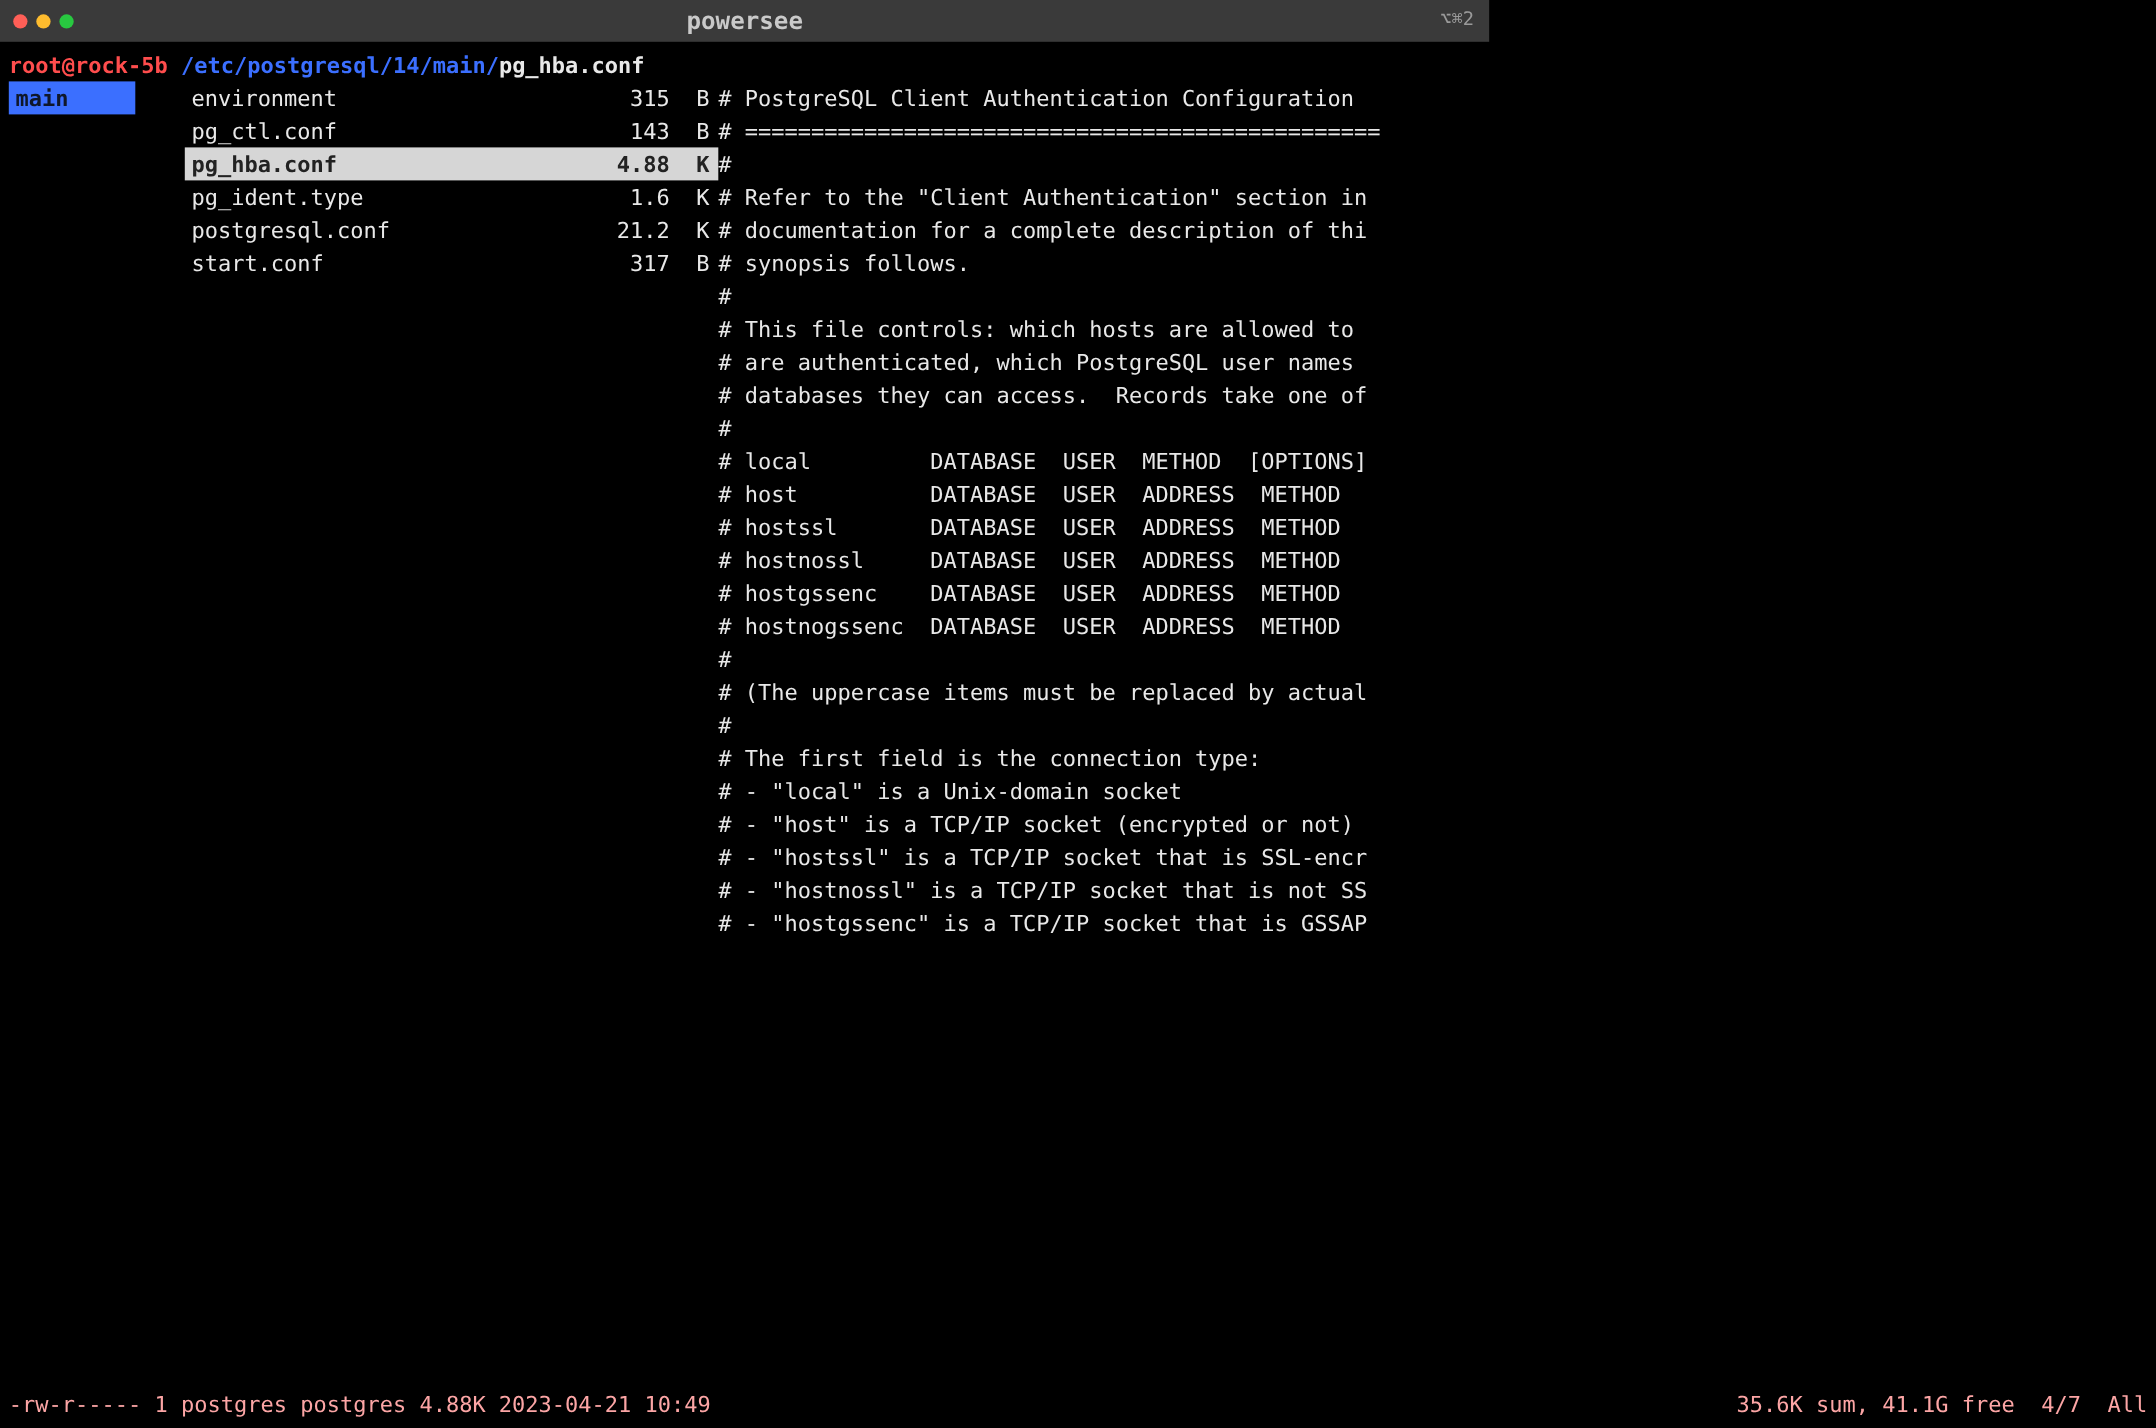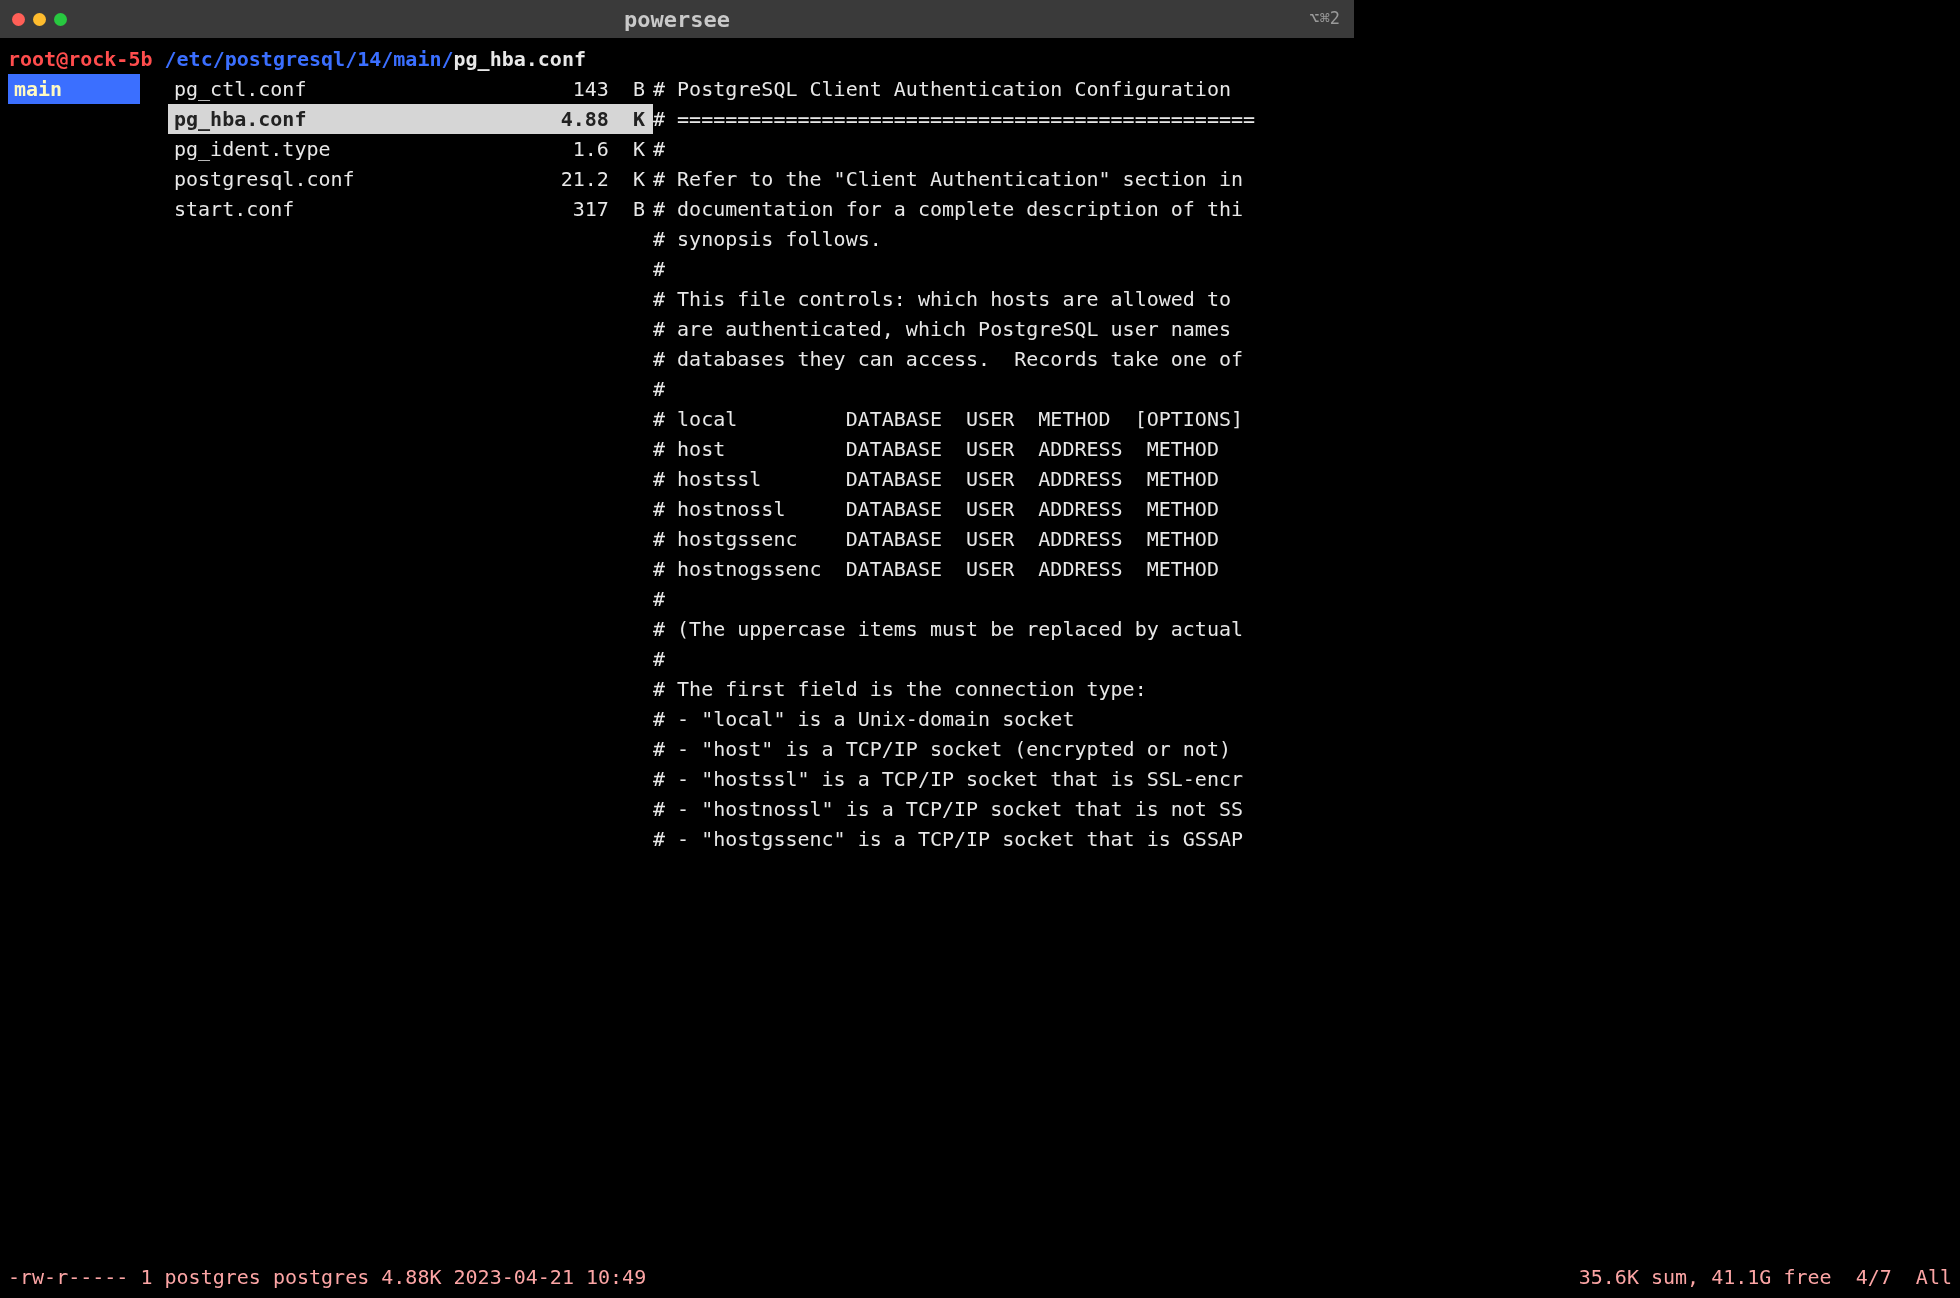--- a/index.html
+++ b/index.html
@@ -61,25 +61,25 @@
   .columns {
     display: flex;
     padding: 0 8px;
   }
   .col-left {
     width: 160px;
     flex-shrink: 0;
   }
   .dir-sel {
     background: #3b6fff;
-    color: #fef9c3;
+    color: #0f172a;
     padding: 0 6px;
     font-weight: 600;
     display: inline-block;
-    width: 132px;
+    width: 115px;
   }
   .col-mid {
     width: 485px;
     flex-shrink: 0;
   }
   .frow {
     display: flex;
     justify-content: space-between;
     padding: 0 8px 0 6px;
   }
@@ -128,20 +128,24 @@
   </div>
 
   <div class="columns">
 
     <div class="col-left">
       <span class="dir-sel">main</span>
     </div>
 
     <div class="col-mid" id="file-list">
         <div class="frow">
+          <span>environment</span>
+          <span class="fsize">315  B</span>
+        </div>
+        <div class="frow">
           <span>pg_ctl.conf</span>
           <span class="fsize">143  B</span>
         </div>
         <div class="frow selrow">
           <span>pg_hba.conf</span>
           <span class="fsize">4.88  K</span>
         </div>
         <div class="frow">
           <span>pg_ident.type</span>
           <span class="fsize">1.6  K</span>

